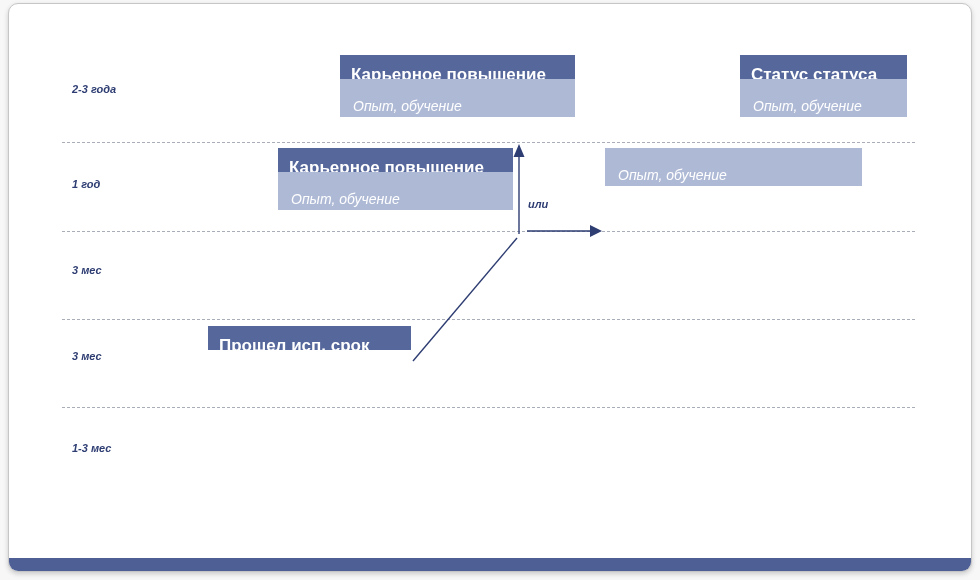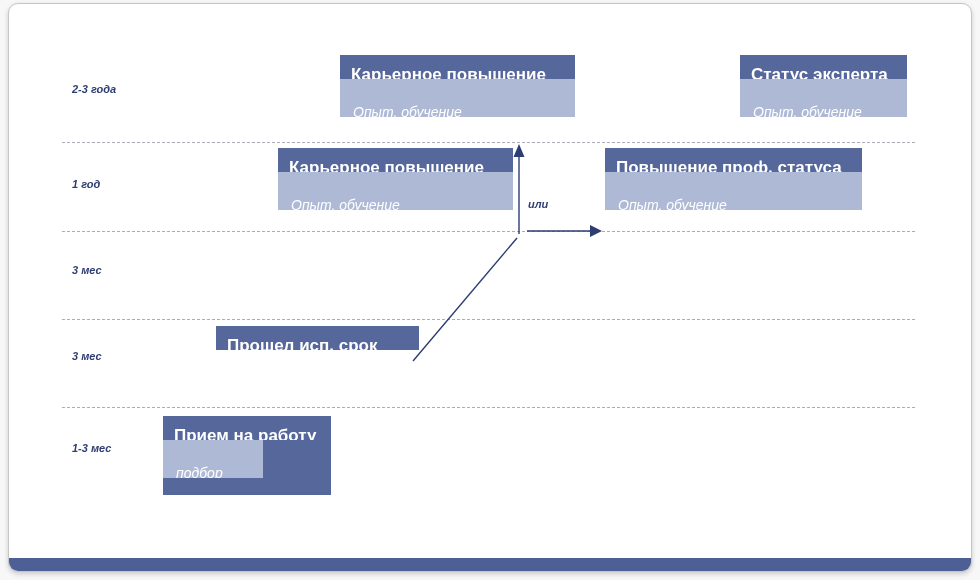--- a/index.html
+++ b/index.html
@@ -34,21 +34,21 @@
     background:var(--box-dark,#56679b);
   }
   .box .title{
     height:24px;line-height:40px;
     padding:0 10px 0 11px;
     color:#ffffff;font-size:17px;font-weight:700;
     white-space:nowrap;overflow:hidden;
   }
   .box .subtitle{
     height:38px;line-height:38px;
-    padding:14px 10px 0 13px;
+    padding:8px 10px 0 13px;
     background:var(--box-light,#aeb9d5);
     color:#ffffff;font-size:14px;font-style:italic;
     white-space:nowrap;overflow:hidden;
     box-sizing:border-box;
   }
   .or-label{
     position:absolute;left:528px;top:198px;
     font-size:11px;font-style:italic;font-weight:600;
     color:var(--text-navy,#2e3d72);
   }
@@ -77,42 +77,37 @@
   <div class="row-label" style="top:178px">1 год</div>
   <div class="row-label" style="top:264px">3 мес</div>
   <div class="row-label" style="top:350px">3 мес</div>
   <div class="row-label" style="top:442px">1-3 мес</div>
 
   <div class="box" style="left:340px;top:55px;width:235px;">
     <div class="title">Карьерное повышение</div>
     <div class="subtitle">Опыт, обучение</div>
   </div>
   <div class="box" style="left:740px;top:55px;width:167px;">
-    <div class="title">Статус эксперта</div>
+    <div class="title">Статус статуса</div>
     <div class="subtitle">Опыт, обучение</div>
   </div>
 
   <div class="box" style="left:278px;top:148px;width:235px;">
     <div class="title">Карьерное повышение</div>
     <div class="subtitle">Опыт, обучение</div>
   </div>
   <div class="box" style="left:605px;top:148px;width:257px;">
-    <div class="title">Повышение проф. статуса</div>
     <div class="subtitle">Опыт, обучение</div>
   </div>
 
 
-  <div class="box" style="left:216px;top:326px;width:203px;">
+  <div class="box" style="left:208px;top:326px;width:203px;">
     <div class="title">Прошел исп. срок</div>
   </div>
 
-  <div class="box" style="left:163px;top:416px;width:168px;height:79px;">
-    <div class="title">Прием на работу</div>
-    <div class="subtitle" style="width:100px;">подбор</div>
-  </div>
 
   <div class="or-label">или</div>
 
   <svg class="arrows" width="980" height="580" viewBox="0 0 980 580">
     <path class="ln" d="M413,361 L517,238"></path>
     <path class="ln" d="M519,234 L519,154"></path>
     <polygon class="ar" points="513.5,157 519,144 524.5,157"></polygon>
     <path class="ln" d="M527,231 L591,231"></path>
     <polygon class="ar" points="590,225 602,231 590,237"></polygon>
   </svg>

